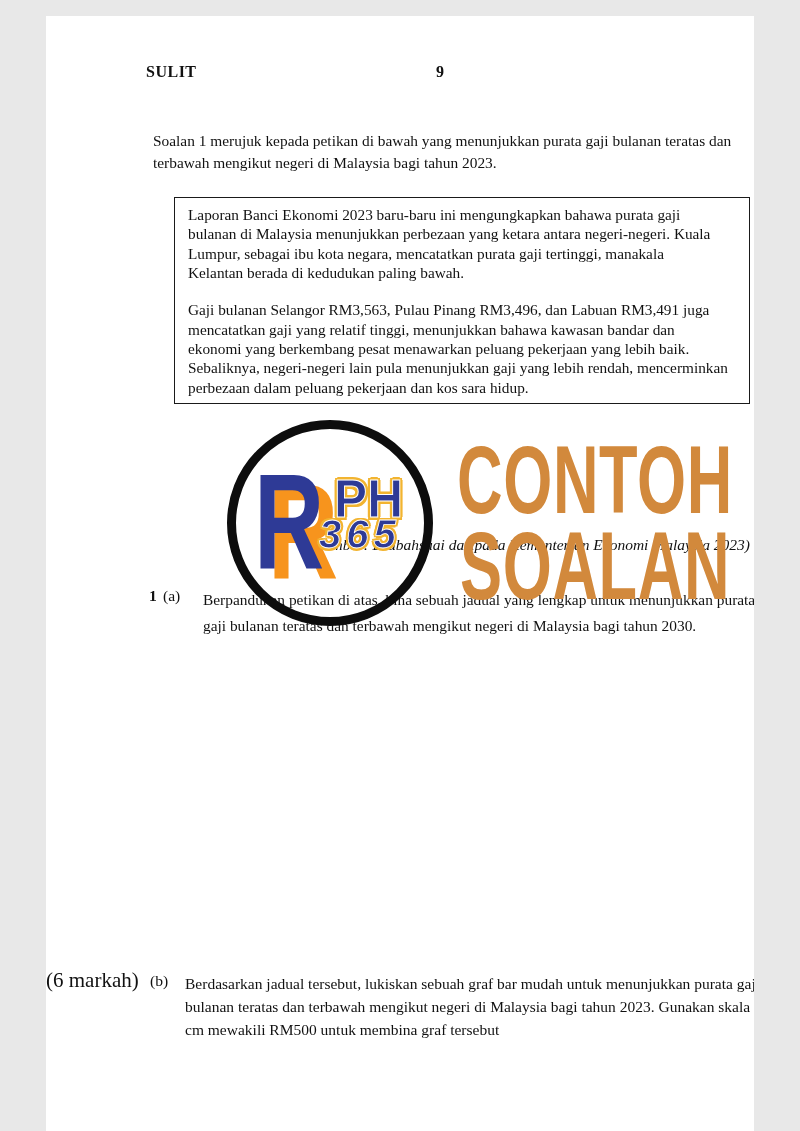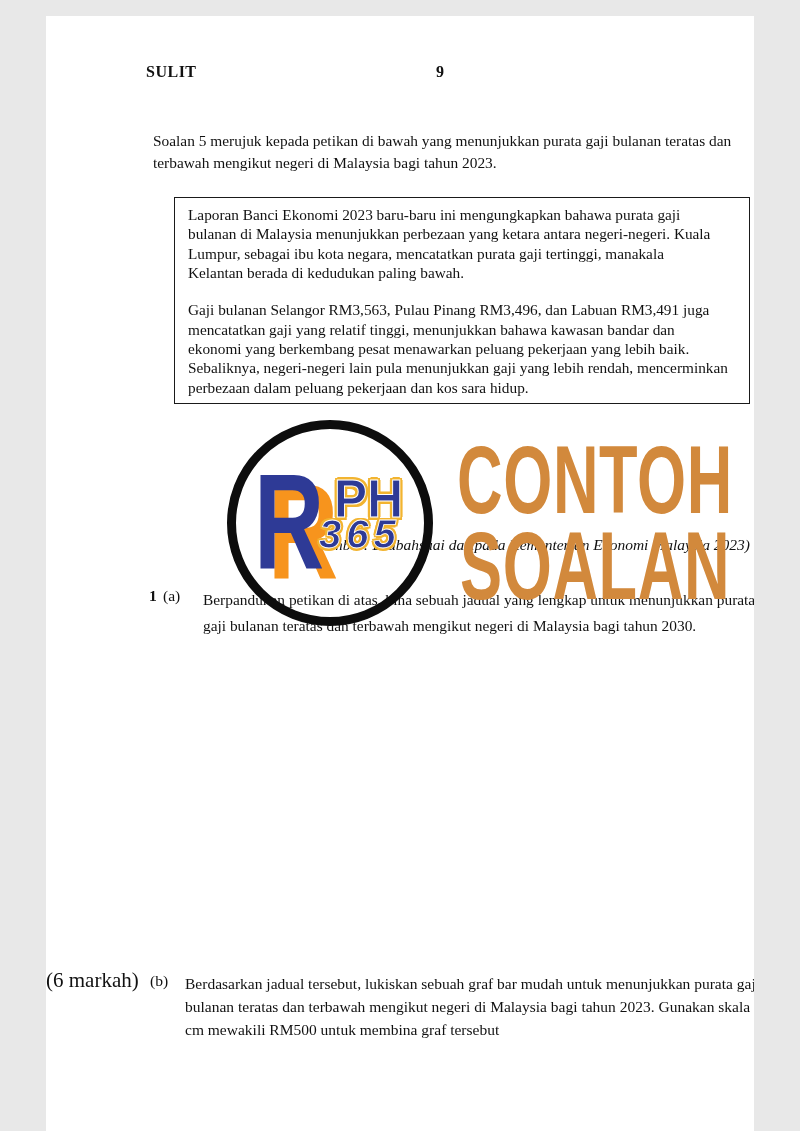--- a/index.html
+++ b/index.html
@@ -105,21 +105,21 @@
   }
 </style>
 </head>
 <body>
 
 <div class="page">
 
   <span class="abs hdr-left">SULIT</span>
   <span class="abs hdr-num">9</span>
 
-  <div class="abs intro preline">Soalan 5 merujuk kepada petikan di bawah yang menunjukkan purata gaji bulanan teratas dan
+  <div class="abs intro preline">Soalan 1 merujuk kepada petikan di bawah yang menunjukkan purata gaji bulanan teratas dan
 terbawah mengikut negeri di Malaysia bagi tahun 2023.</div>
 
   <div class="abs passage-box">
     <p>Laporan Banci Ekonomi 2023 baru-baru ini mengungkapkan bahawa purata gaji
 bulanan di Malaysia menunjukkan perbezaan yang ketara antara negeri-negeri. Kuala
 Lumpur, sebagai ibu kota negara, mencatatkan purata gaji tertinggi, manakala
 Kelantan berada di kedudukan paling bawah.</p>
     <p>Gaji bulanan Selangor RM3,563, Pulau Pinang RM3,496, dan Labuan RM3,491 juga
 mencatatkan gaji yang relatif tinggi, menunjukkan bahawa kawasan bandar dan
 ekonomi yang berkembang pesat menawarkan peluang pekerjaan yang lebih baik.

